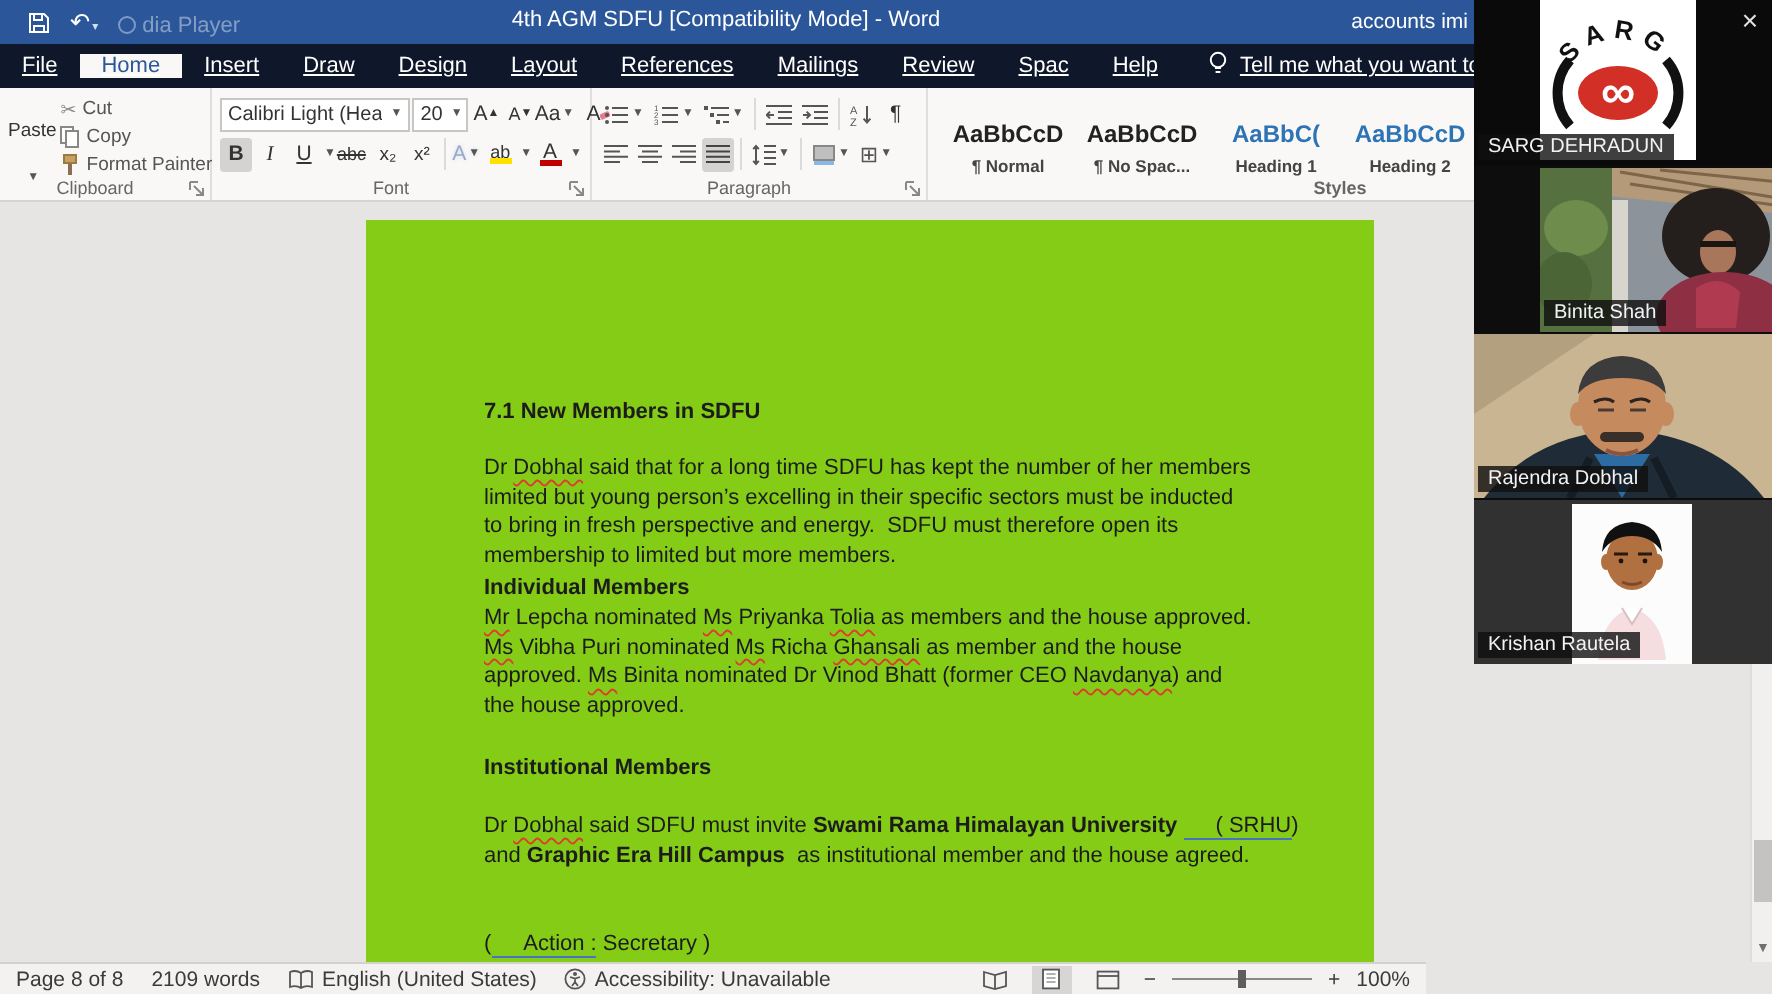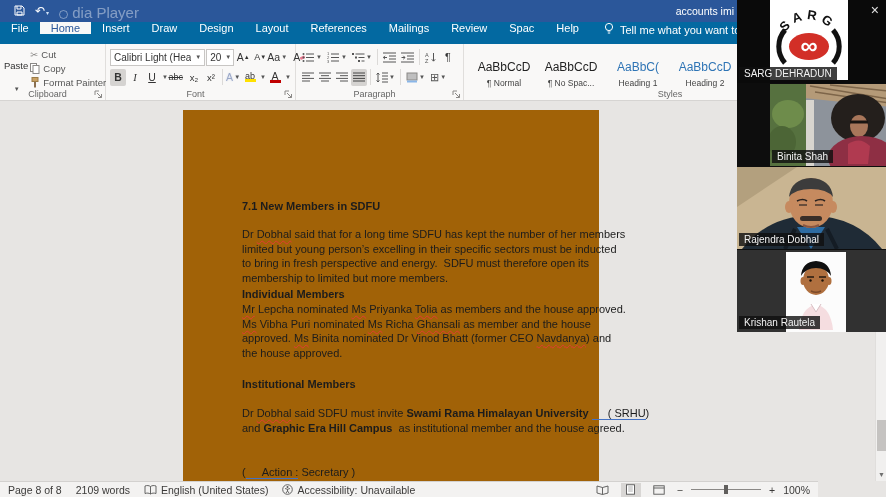--- a/index.html
+++ b/index.html
@@ -5,29 +5,29 @@
   * { margin:0; padding:0; box-sizing:border-box; }
   html,body { width:886px; height:497px; overflow:hidden; background:#000;
     font-family:"Liberation Sans", sans-serif; }
   .app { position:relative; width:886px; height:497px; background:#e7e5e3; }
 
   
   .titlebar { position:absolute; top:0; left:0; width:886px; height:22px;
     background:#2b579a; color:#fff; font-size:11px; }
   .qat { position:absolute; left:14px; top:3px; display:flex; align-items:center; gap:10px; }
   .qat .ic { color:#fff; font-size:12px; line-height:16px; }
-  .ghost { color:rgba(255,255,255,.42); font-size:15px; }
+  .ghost { color:rgba(255,255,255,.42); font-size:11px; }
   .ghost-circ { display:inline-block; width:9px; height:9px; border:1.5px solid rgba(255,255,255,.4);
     border-radius:50%; vertical-align:-1px; }
   .tb-title { position:absolute; left:0; right:160px; top:4px; text-align:center; font-size:11px; }
   .tb-account { position:absolute; right:152px; top:5px; font-size:10.5px; }
 
   
-  .tabrow { position:absolute; top:22px; left:0; width:886px; height:22px; background:#0369a1;
-    display:flex; align-items:flex-start; color:#fff; font-size:11px; }
+  .tabrow { position:absolute; top:22px; left:0; width:886px; height:22px; background:#0f172a;
+    display:flex; align-items:center; color:#fff; font-size:11px;text-decoration:underline; }
   .tab { padding:0 11px; display:flex; align-items:center; cursor:default; }
   .tab.active { background:#f9f8f7; color:#2b579a; }
   .tellme { display:flex; align-items:center; gap:6px; margin-left:14px; font-size:11px; }
 
   
   .ribbon { position:absolute; top:44px; left:0; width:886px; height:57px; background:#f9f8f7;
     border-bottom:1px solid #d6d4d2; display:flex; }
   .grp { position:relative; height:100%; border-right:1px solid #e0dedc; padding:3px 4px 12px 4px; }
   .grp-label { position:absolute; bottom:0; left:0; right:10px; text-align:center; font-size:9px;
     color:#666; line-height:11px; }
@@ -53,37 +53,37 @@
   .stylecard { width:64px; height:44px; background:#f9f8f7; border:1px solid transparent;
     display:flex; flex-direction:column; align-items:center; justify-content:flex-end;
     padding-bottom:2px; margin-right:3px; }
   .stylecard.sel { border:1px solid #9a9896; background:#fff; }
   .st-preview { font-size:12px; color:#222; line-height:22px; }
   .st-preview.big { font-size:19px; line-height:26px; }
   .st-name { font-size:8.5px; color:#444; }
 
   
   .canvas { position:absolute; top:101px; left:0; width:886px; height:380px; background:#e7e5e3; }
-  .page { position:absolute; left:183px; top:9px; width:416px; height:371px; background:#a16207; }
+  .page { position:absolute; left:183px; top:9px; width:504px; height:371px; background:#84cc16; }
   .doc-block { position:absolute; left:59px; white-space:pre; font-size:11px; color:#1c1c1c;
     line-height:14.7px; }
   .doc-heading { font-weight:700; }
   .doc-line span.b { font-weight:700; }
   .sq-red { text-decoration:underline; text-decoration-style:wavy; text-decoration-color:#e03b2f;
     text-decoration-thickness:1px; text-underline-offset:2px;margin-top:48px; }
   .ul-blue { border-bottom:1.2px solid #4472c4;padding-left:16px; }
   
   .wscroll { position:absolute; right:0; top:0; width:11px; height:380px; background:#f1f0ef;
     border-left:1px solid #e0dedc; }
   .wthumb { position:absolute; left:1px; width:9px; top:319px; height:31px; background:#c5c3c1; }
   .warrow { position:absolute; left:0; bottom:0; width:11px; height:12px; color:#707070; font-size:7px;
     text-align:center; line-height:12px; }
 
   
-  .statusbar { position:absolute; bottom:0; left:0; width:818px; height:16px; background:#f3f2f1;
+  .statusbar { position:absolute; bottom:0; left:0; width:713px; height:16px; background:#f3f2f1;
     border-top:1px solid #d3d1cf; font-size:10.5px; color:#3b3a39; display:flex; align-items:center; }
   .sb-left { display:flex; align-items:center; gap:14px; padding-left:8px; }
   .sb-item { display:flex; align-items:center; gap:4px; white-space:nowrap; }
   .sb-right { margin-left:auto; display:flex; align-items:center; gap:8px; padding-right:8px; }
   .viewbtn { width:20px; height:14px; display:flex; align-items:center; justify-content:center; }
   .viewbtn.sel { background:#d8d6d4; }
   .zoomtrack { position:relative; width:70px; height:1px; background:#8a8886; }
   .zoomthumb { position:absolute; left:33px; top:-4px; width:4px; height:9px; background:#605e5c; }
 
   
@@ -104,20 +104,21 @@
         <svg width="11" height="11" viewBox="0 0 11 11">
             <path d="M1 1 h7 l2 2 v7 h-9 z M3 1 v3 h4 v-3 M3 7 h5 v3 h-5 z" fill="none" stroke="#fff" stroke-width="1"></path>
           </svg>
       </span>
       <span class="ic">↶<span class="caret" style="color:#cfe0f5">▾</span></span>
       <span class="ghost">
         <span class="ghost-circ"></span>
         <span>dia Player</span>
       </span>
     </div>
+    <div class="tb-title">4th AGM SDFU [Compatibility Mode] - Word</div>
     <div class="tb-account">accounts imi</div>
   </div>
 
   <div class="tabrow">
     <div id="tabs-holder" style="display:flex;">
         <div class="tab">File</div>
         <div class="tab active">Home</div>
         <div class="tab">Insert</div>
         <div class="tab">Draw</div>
         <div class="tab">Design</div>
@@ -346,21 +347,21 @@
             <span style="font-size:11px; color:#555;">⊞</span>
             <span class="caret">▼</span>
           </span>
       </div>
       <div class="grp-label">Paragraph</div>
       <svg class="launcher" viewBox="0 0 9 9">
           <path d="M1 1 H5 M1 1 V5 M3 3 L7.5 7.5 M7.5 4 V7.5 H4" stroke="#8a8886" fill="none" stroke-width="1"></path>
         </svg>
     </div>
 
-    <div class="grp" style="flex:1; border-right:none; padding-left:8px;">
+    <div class="grp" style="flex:1; border-right:none; padding-left:8px;font-weight:bold;">
       <div id="styles-cards" style="display:flex; align-items:center; height:44px;">
           <div class="stylecard">
             <div class="st-preview" style="color: rgb(34, 34, 34);">AaBbCcD</div>
             <div class="st-name">¶ Normal</div>
           </div>
           <div class="stylecard">
             <div class="st-preview" style="color: rgb(34, 34, 34);">AaBbCcD</div>
             <div class="st-name">¶ No Spac...</div>
           </div>
           <div class="stylecard">

